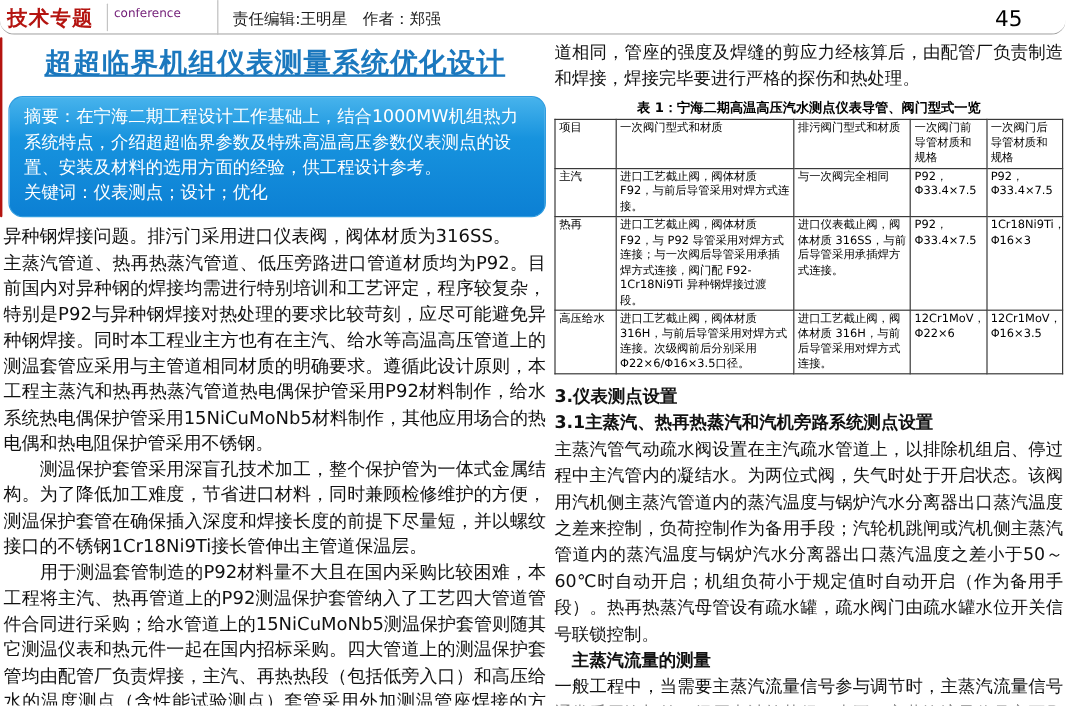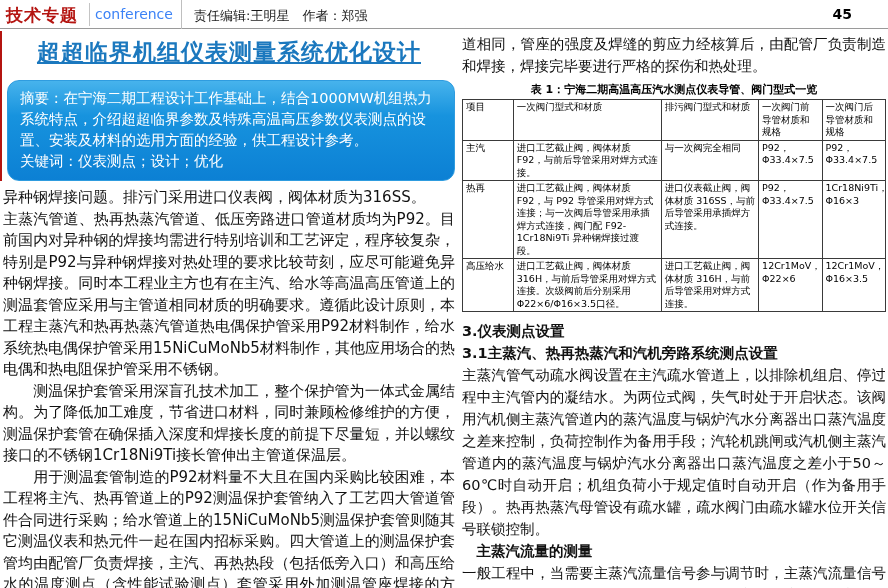--- a/index.html
+++ b/index.html
@@ -1,34 +1,34 @@
 <!DOCTYPE html>
 <html style="--accent-red: #b41410; --title-blue: #1b78be; --abstract-top: #47b3ec; --abstract-bottom: #0c80d4;"><head>
 <meta charset="utf-8">
 <style>
   :root{
     --accent-red:#b41410;
     --title-blue:#1b78be;
     --abstract-top:#47b3ec;
     --abstract-bottom:#0c80d4;
   }
-  *{box-sizing:border-box;margin:0;padding:0;}
+  *{box-sizing:border-box;margin:0;padding:0;border-radius:12px;}
   html,body{background:#fff;}
   body{
     width:888px;height:588px;position:relative;overflow:hidden;
     font-family:"DejaVu Sans","Liberation Sans",sans-serif;color:#111;
   }
   
   .header{position:absolute;top:0;left:0;width:888px;height:29px;background:#fff;border-bottom:1px solid #9a9a9a;}
   .logo{position:absolute;left:6px;top:4px;font-size:17px;font-weight:bold;color:var(--accent-red);letter-spacing:1px;}
   .logo-divider{position:absolute;left:89px;top:3px;width:1px;height:23px;background:#c4c4c4;}
-  .logo-sub{position:absolute;left:95px;top:6px;font-size:14px;color:#3b82f6;}
+  .logo-sub{position:absolute;left:95px;top:6px;font-size:10px;color:#701a75;}
   .header-vline{position:absolute;left:181px;top:0;width:1px;height:29px;background:#bfbfbf;}
   .editor-line{position:absolute;left:194px;top:7px;font-size:13px;color:#1a1a1a;}
-  .page-number{position:absolute;right:36px;top:6px;font-size:14px;font-weight:bold;color:#000;}
+  .page-number{position:absolute;right:36px;top:6px;font-size:18px;font-weight:normal;color:#000;}
   
   .left-accent{position:absolute;left:0;top:31px;width:2px;height:150px;background:var(--accent-red);}
   
   .left-col{position:absolute;left:3px;top:33px;width:452px;}
   .right-col{position:absolute;left:462px;top:33px;width:424px;}
   
   .article-title{text-align:center;font-size:23px;font-weight:bold;color:var(--title-blue);letter-spacing:1px;margin:4px 0 12px;text-decoration:underline;}
   .abstract-box{
     margin-left:4px;border-radius:12px;
     background:linear-gradient(180deg,var(--abstract-top) 0%,#1793de 35%,var(--abstract-bottom) 100%);

